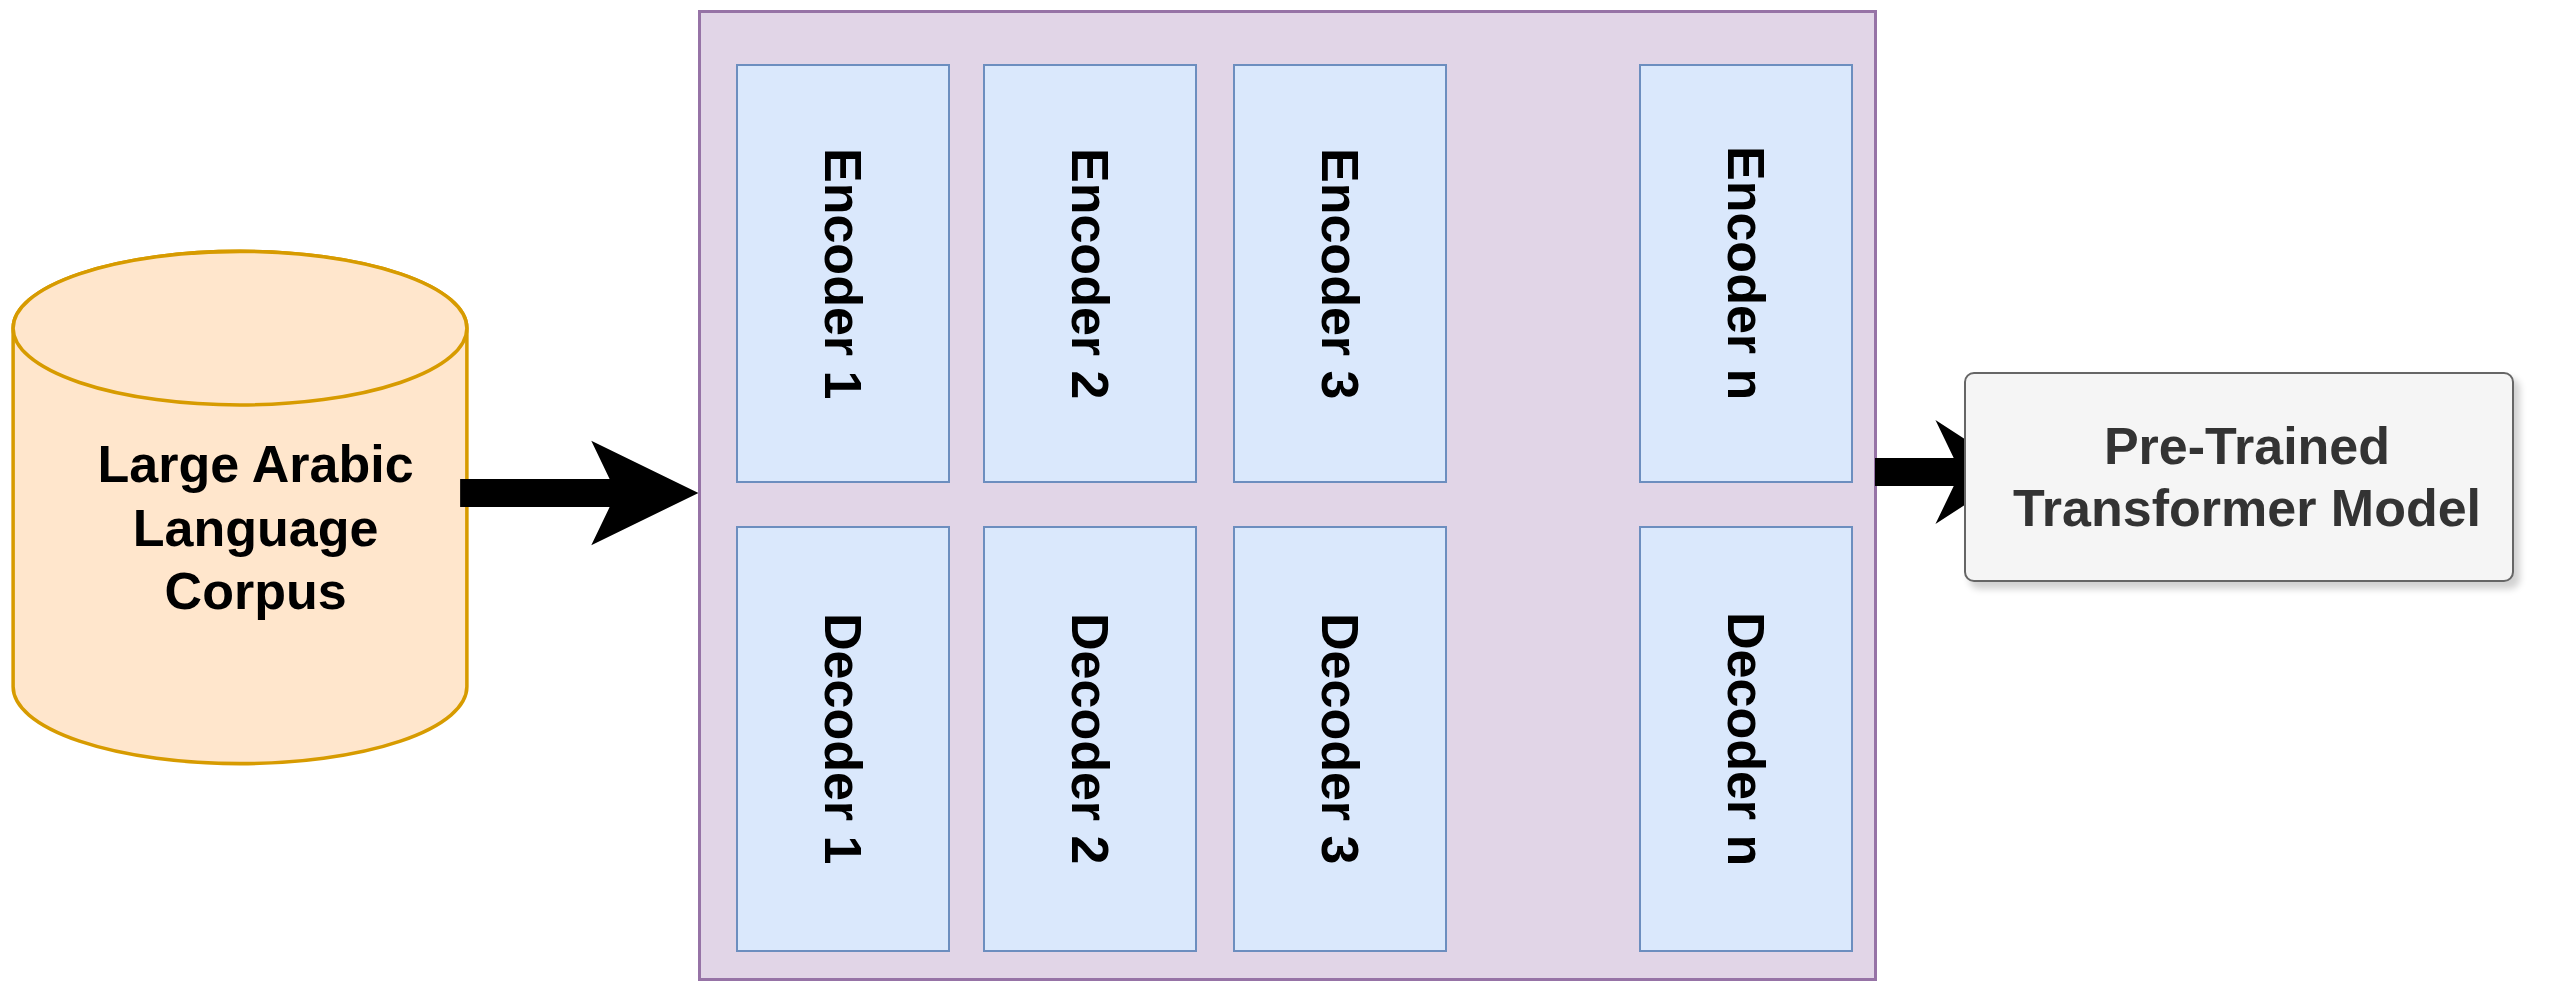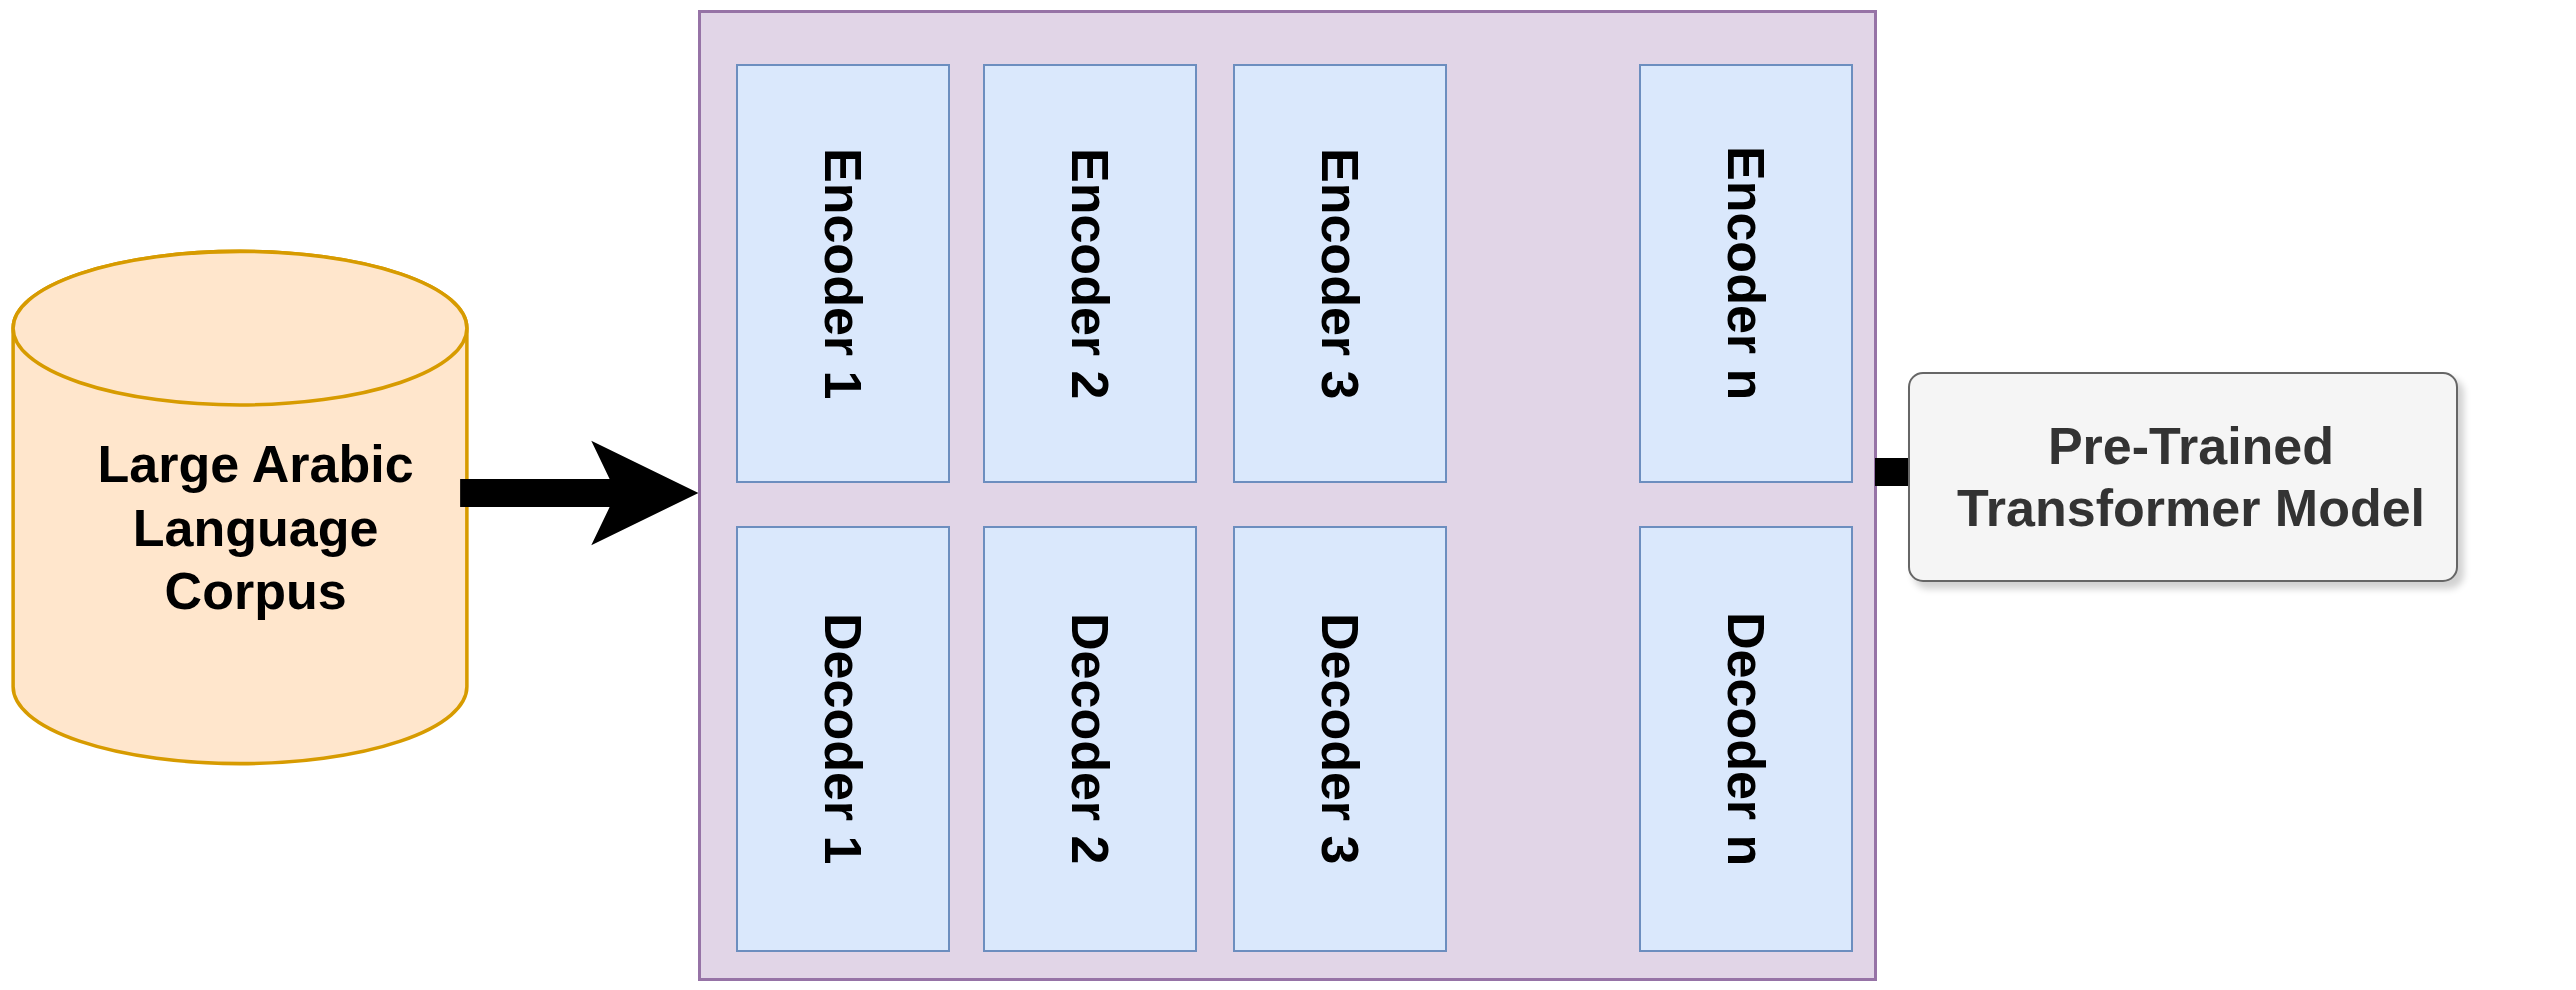--- a/index.html
+++ b/index.html
@@ -80,28 +80,28 @@
   }
   .row-enc { top: 51px;  height: 419px; }
   .row-dec { top: 513px; height: 426px; }
   .col-1 { left: 35px; }
   .col-2 { left: 282px; }
   .col-3 { left: 532px; }
   .col-n { left: 938px; }
   
   .output-box {
     position: absolute;
-    left: 1908px;
+    left: 1964px;
     top: 372px;
     width: 550px;
     height: 210px;
     box-sizing: border-box;
     background: var(--output-fill, #f5f5f5);
     border: 2.8px solid var(--output-stroke, #666666);
-    border-radius: 15px;
+    border-radius: 10px;
     display: flex;
     align-items: center;
     justify-content: center;
     text-align: center;
     font-size: 52px;
     font-weight: bold;
     line-height: 1.2;
     color: var(--output-text, #333333);
     white-space: pre-line;
     box-shadow: 5.6px 6.3px 7px rgba(0, 0, 0, 0.18);

